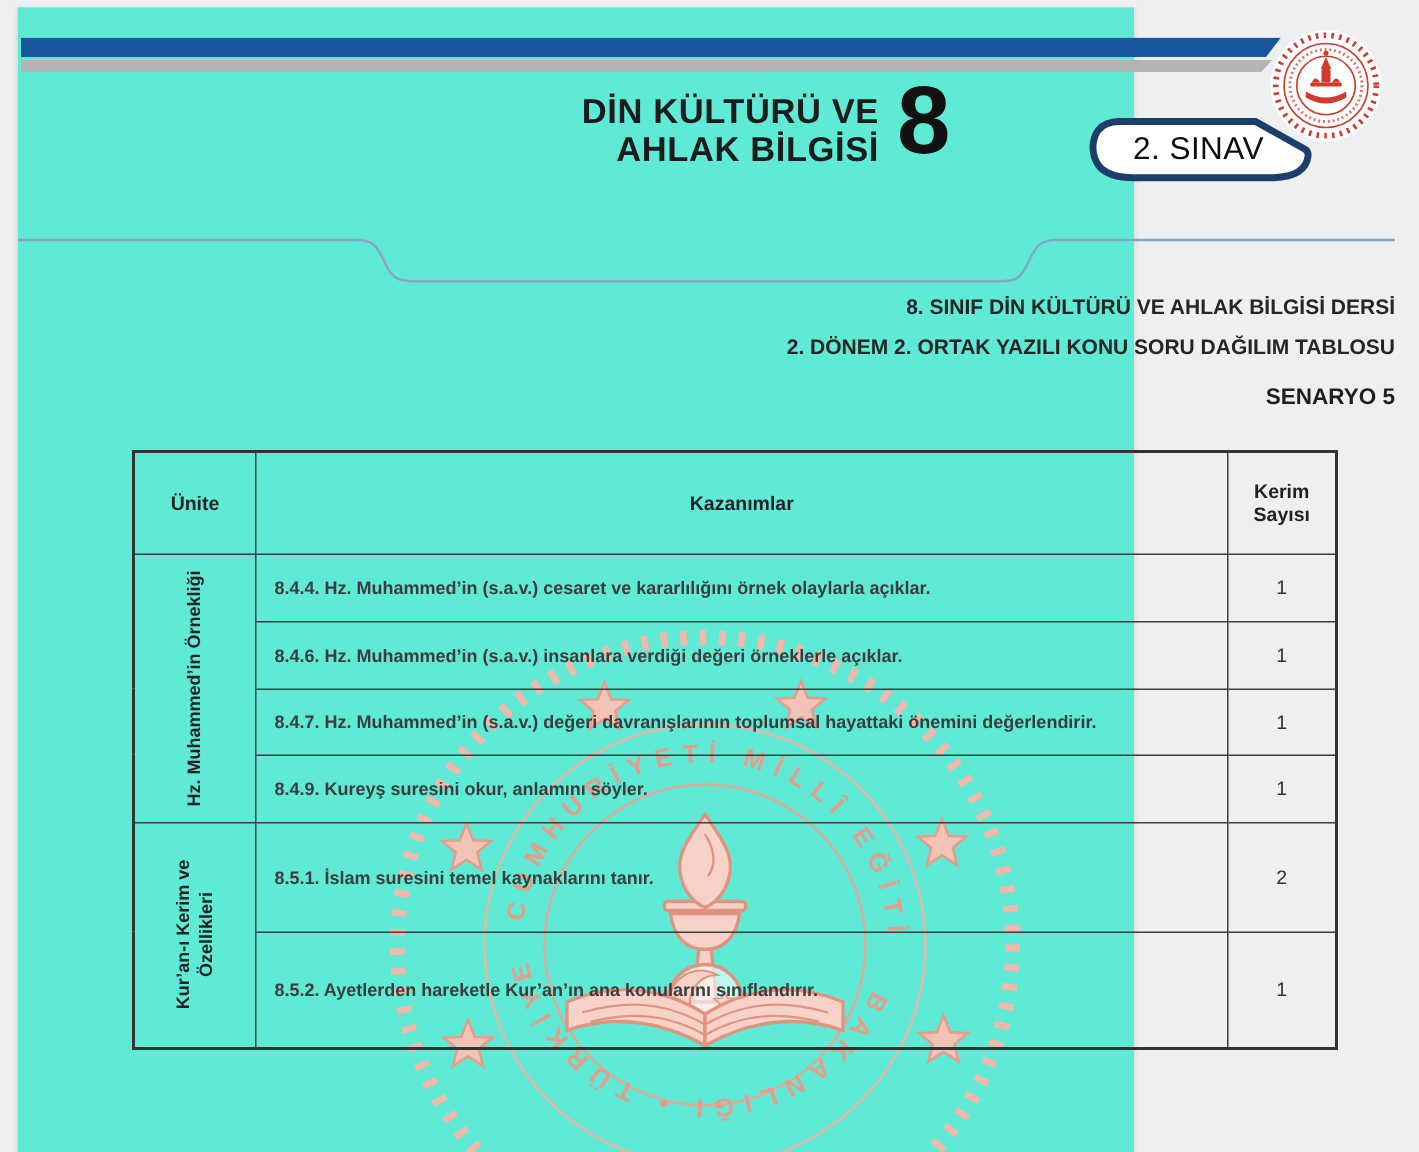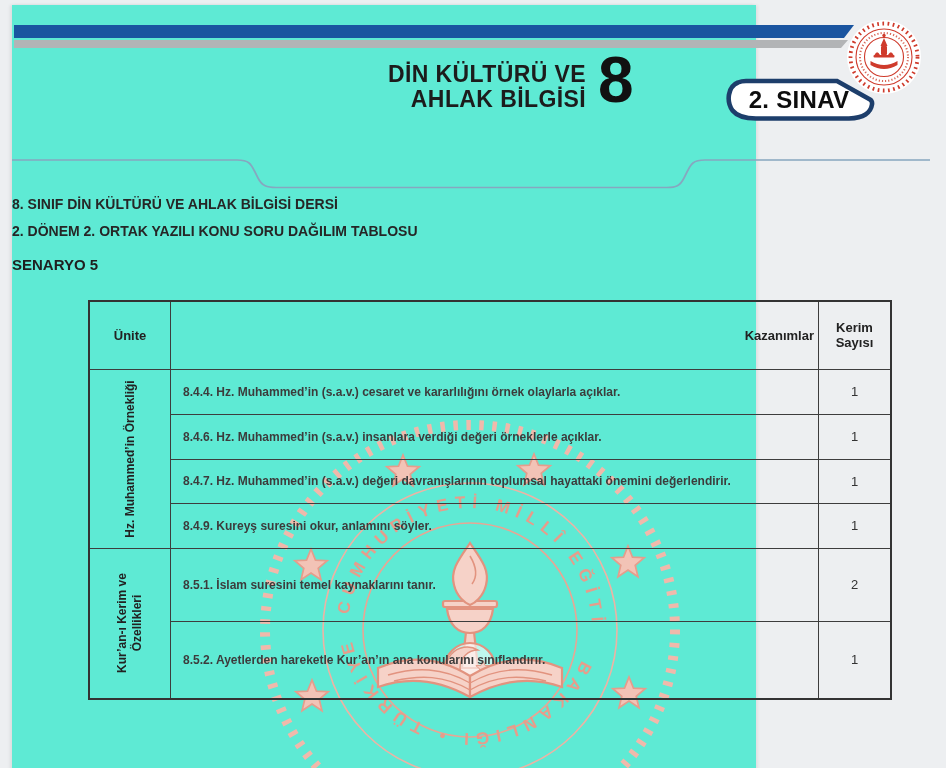--- a/index.html
+++ b/index.html
@@ -33,48 +33,48 @@
   }
   .grade-number{
     position:absolute;left:586px;top:42px;z-index:3;
     font-size:64px;font-weight:800;color:#111;line-height:66px;
   }
   
   .badge-wrap{position:absolute;left:713px;top:72px;width:152px;height:46px;z-index:3;}
   .badge-label{
     position:absolute;left:713px;top:76px;width:148px;height:38px;z-index:4;
     display:flex;align-items:center;justify-content:center;
-    font-size:24px;font-weight:700;color:#0d0d0d;letter-spacing:0.3px;
+    font-size:21px;font-weight:400;color:#0d0d0d;letter-spacing:0.3px;
   }
   
   .meb-logo{position:absolute;left:831px;top:11px;width:82px;height:82px;z-index:5;}
   
   .divider-svg{position:absolute;left:0;top:145px;width:918px;height:50px;z-index:3;}
   
   .sub1,.sub2,.scenario{
-    position:absolute;left:0;width:918px;text-align:left;z-index:3;
+    position:absolute;left:0;width:918px;text-align:right;z-index:3;
     font-weight:bold;color:#262626;
   }
   .sub1{top:191px;font-size:14px;}
   .sub2{top:218px;font-size:14px;}
   .scenario{top:251px;font-size:15px;color:#1f1f1f;}
   
   .watermark{position:absolute;left:208px;top:375px;width:520px;height:520px;z-index:2;}
   
   table.kztable{
     position:absolute;left:76px;top:295px;z-index:3;
     border-collapse:collapse;table-layout:fixed;width:774px;
     background:transparent;
   }
   table.kztable td, table.kztable th{
     border:1.5px solid #3d3d3d;background:transparent;
   }
   table.kztable{border:2.5px solid #333;}
   th.h-unit{width:72px;}
-  th.h-kaz{width:639px;text-align:right;}
+  th.h-kaz{width:639px;}
   th.h-count{width:63px;}
   tr.hrow{height:68px;}
   tr.r1{height:45px;} tr.r2{height:45px;} tr.r3{height:44px;}
   tr.r4{height:45px;} tr.r5{height:73px;} tr.r6{height:78px;}
   th{font-size:13px;font-weight:bold;color:#222;text-align:center;padding:2px 4px;}
   td.kaz{font-size:12px;color:#3c3c3c;padding:2px 10px 2px 12px;vertical-align:middle;font-weight:bold;}
   td.cnt{text-align:center;font-size:13px;color:#333;vertical-align:middle;}
   td.unit{position:relative;}
   .rot{
     position:absolute;left:50%;top:50%;

